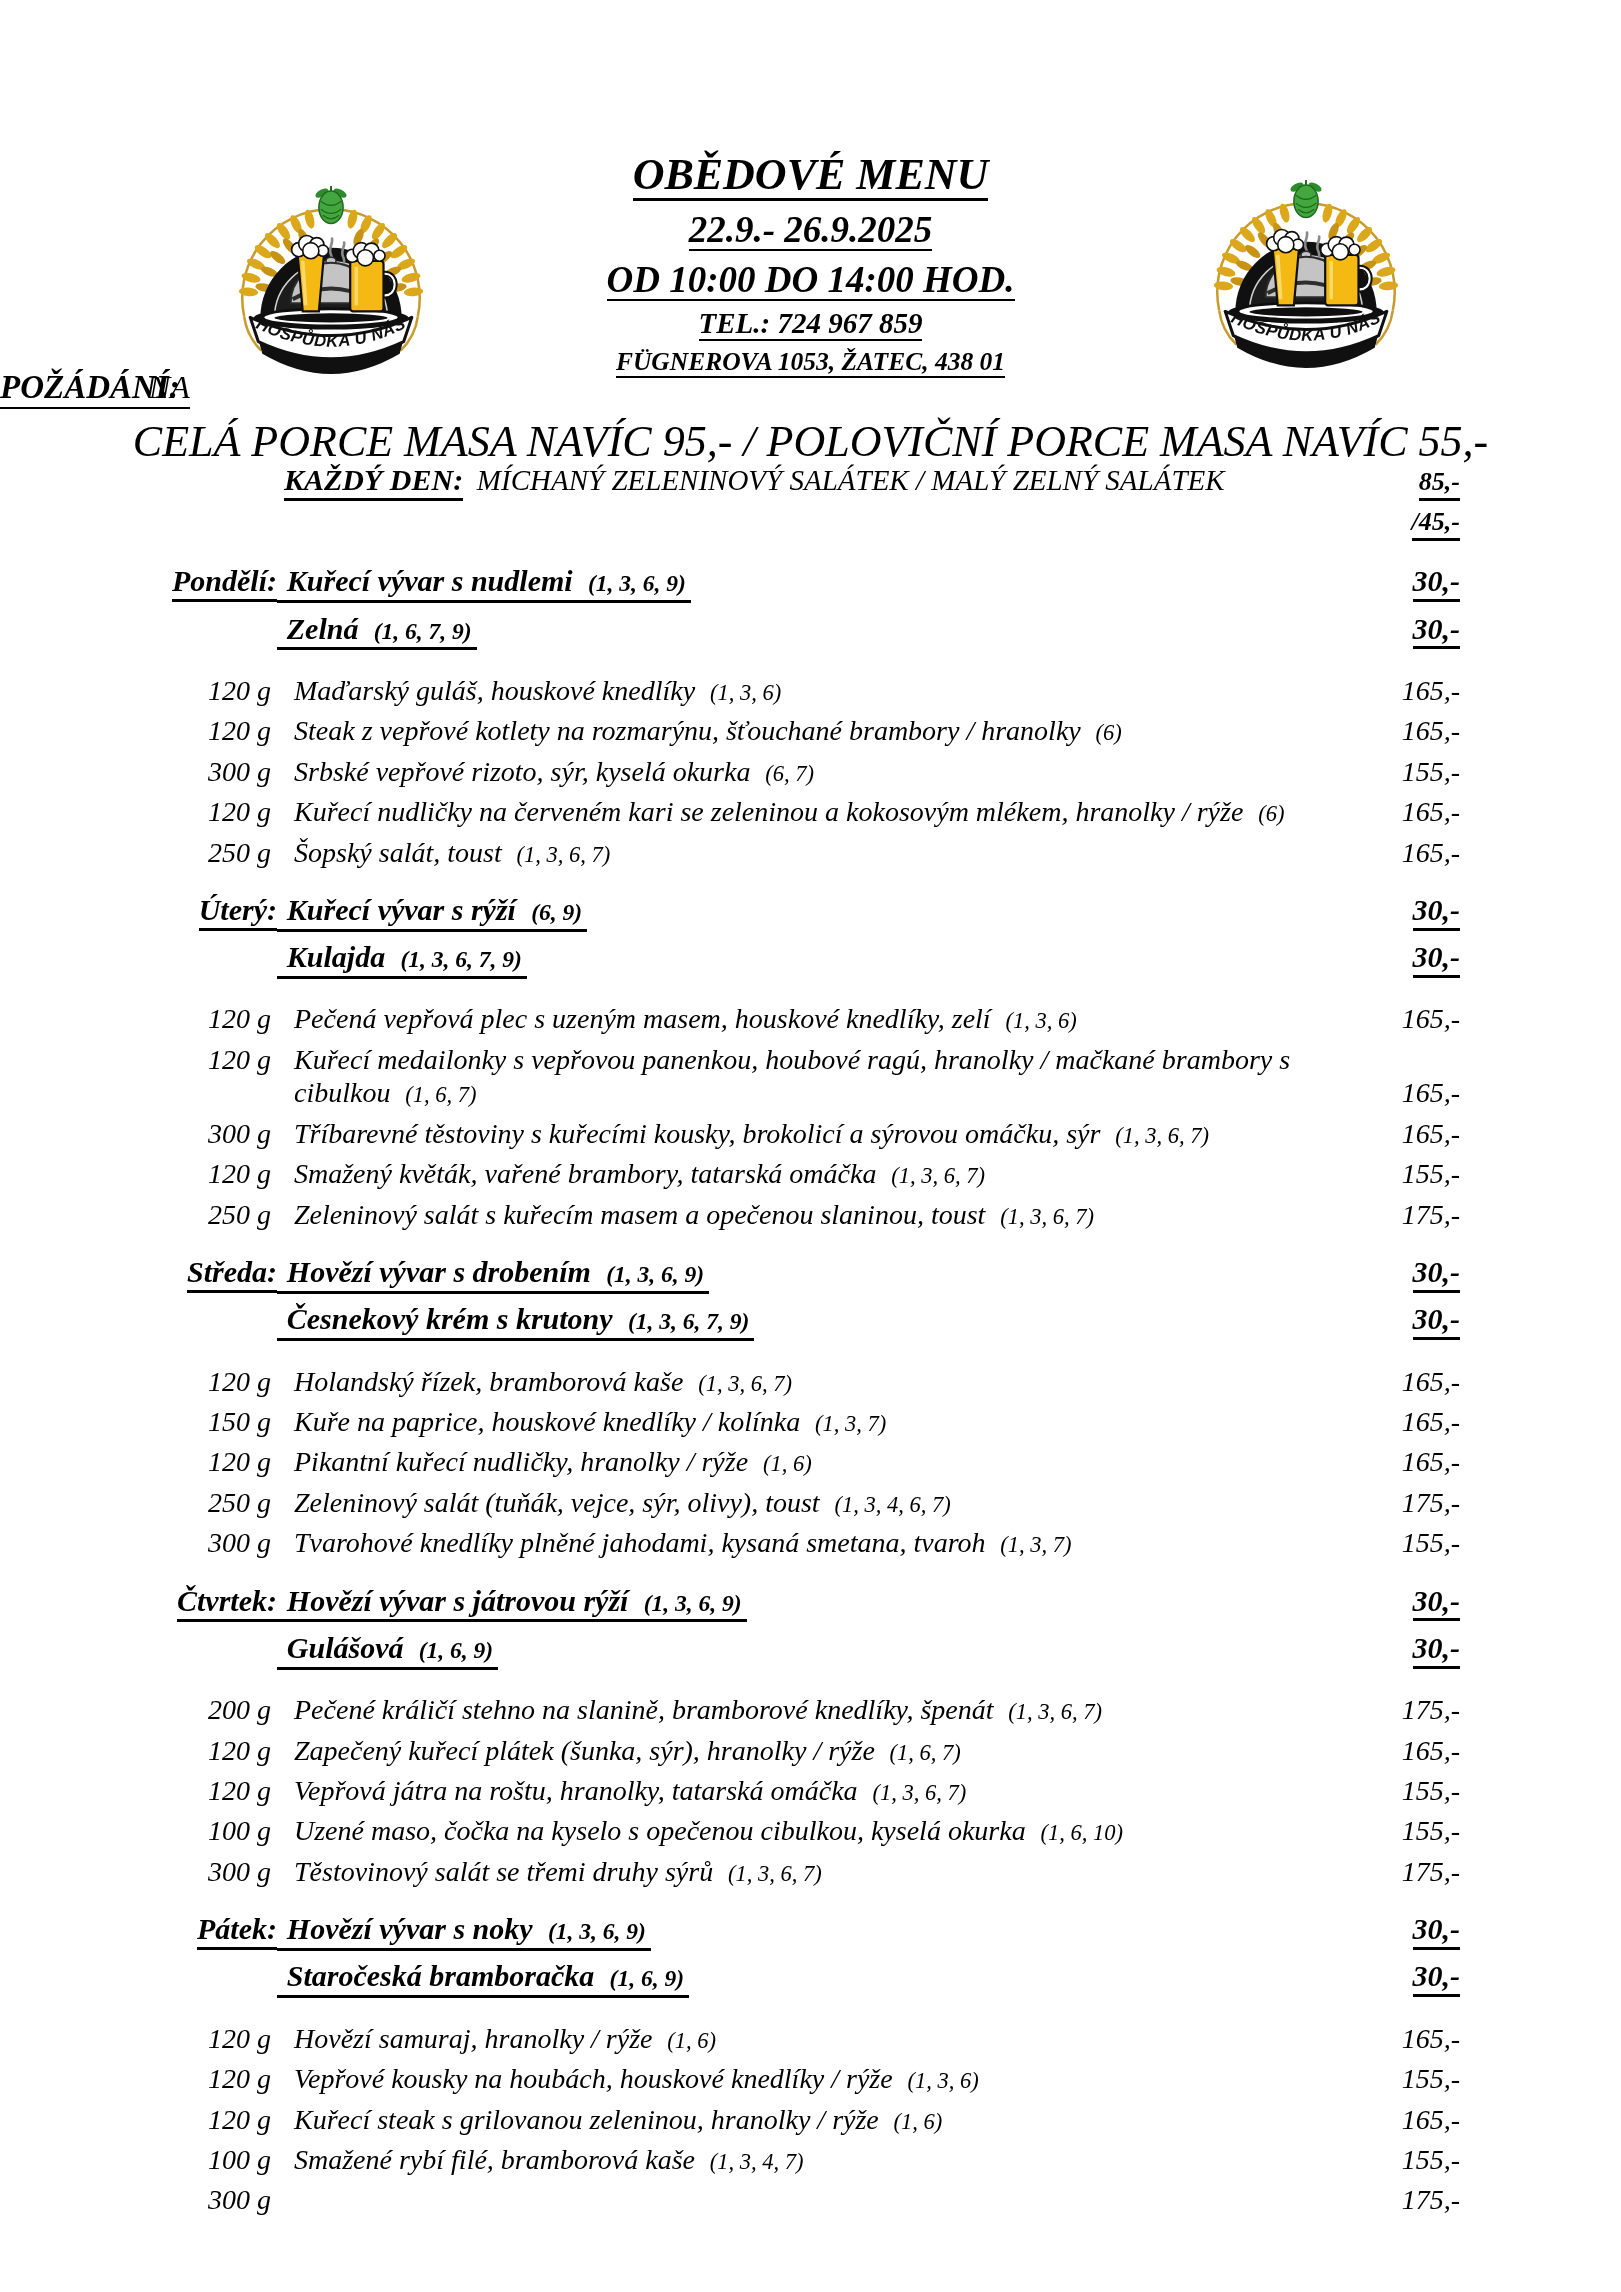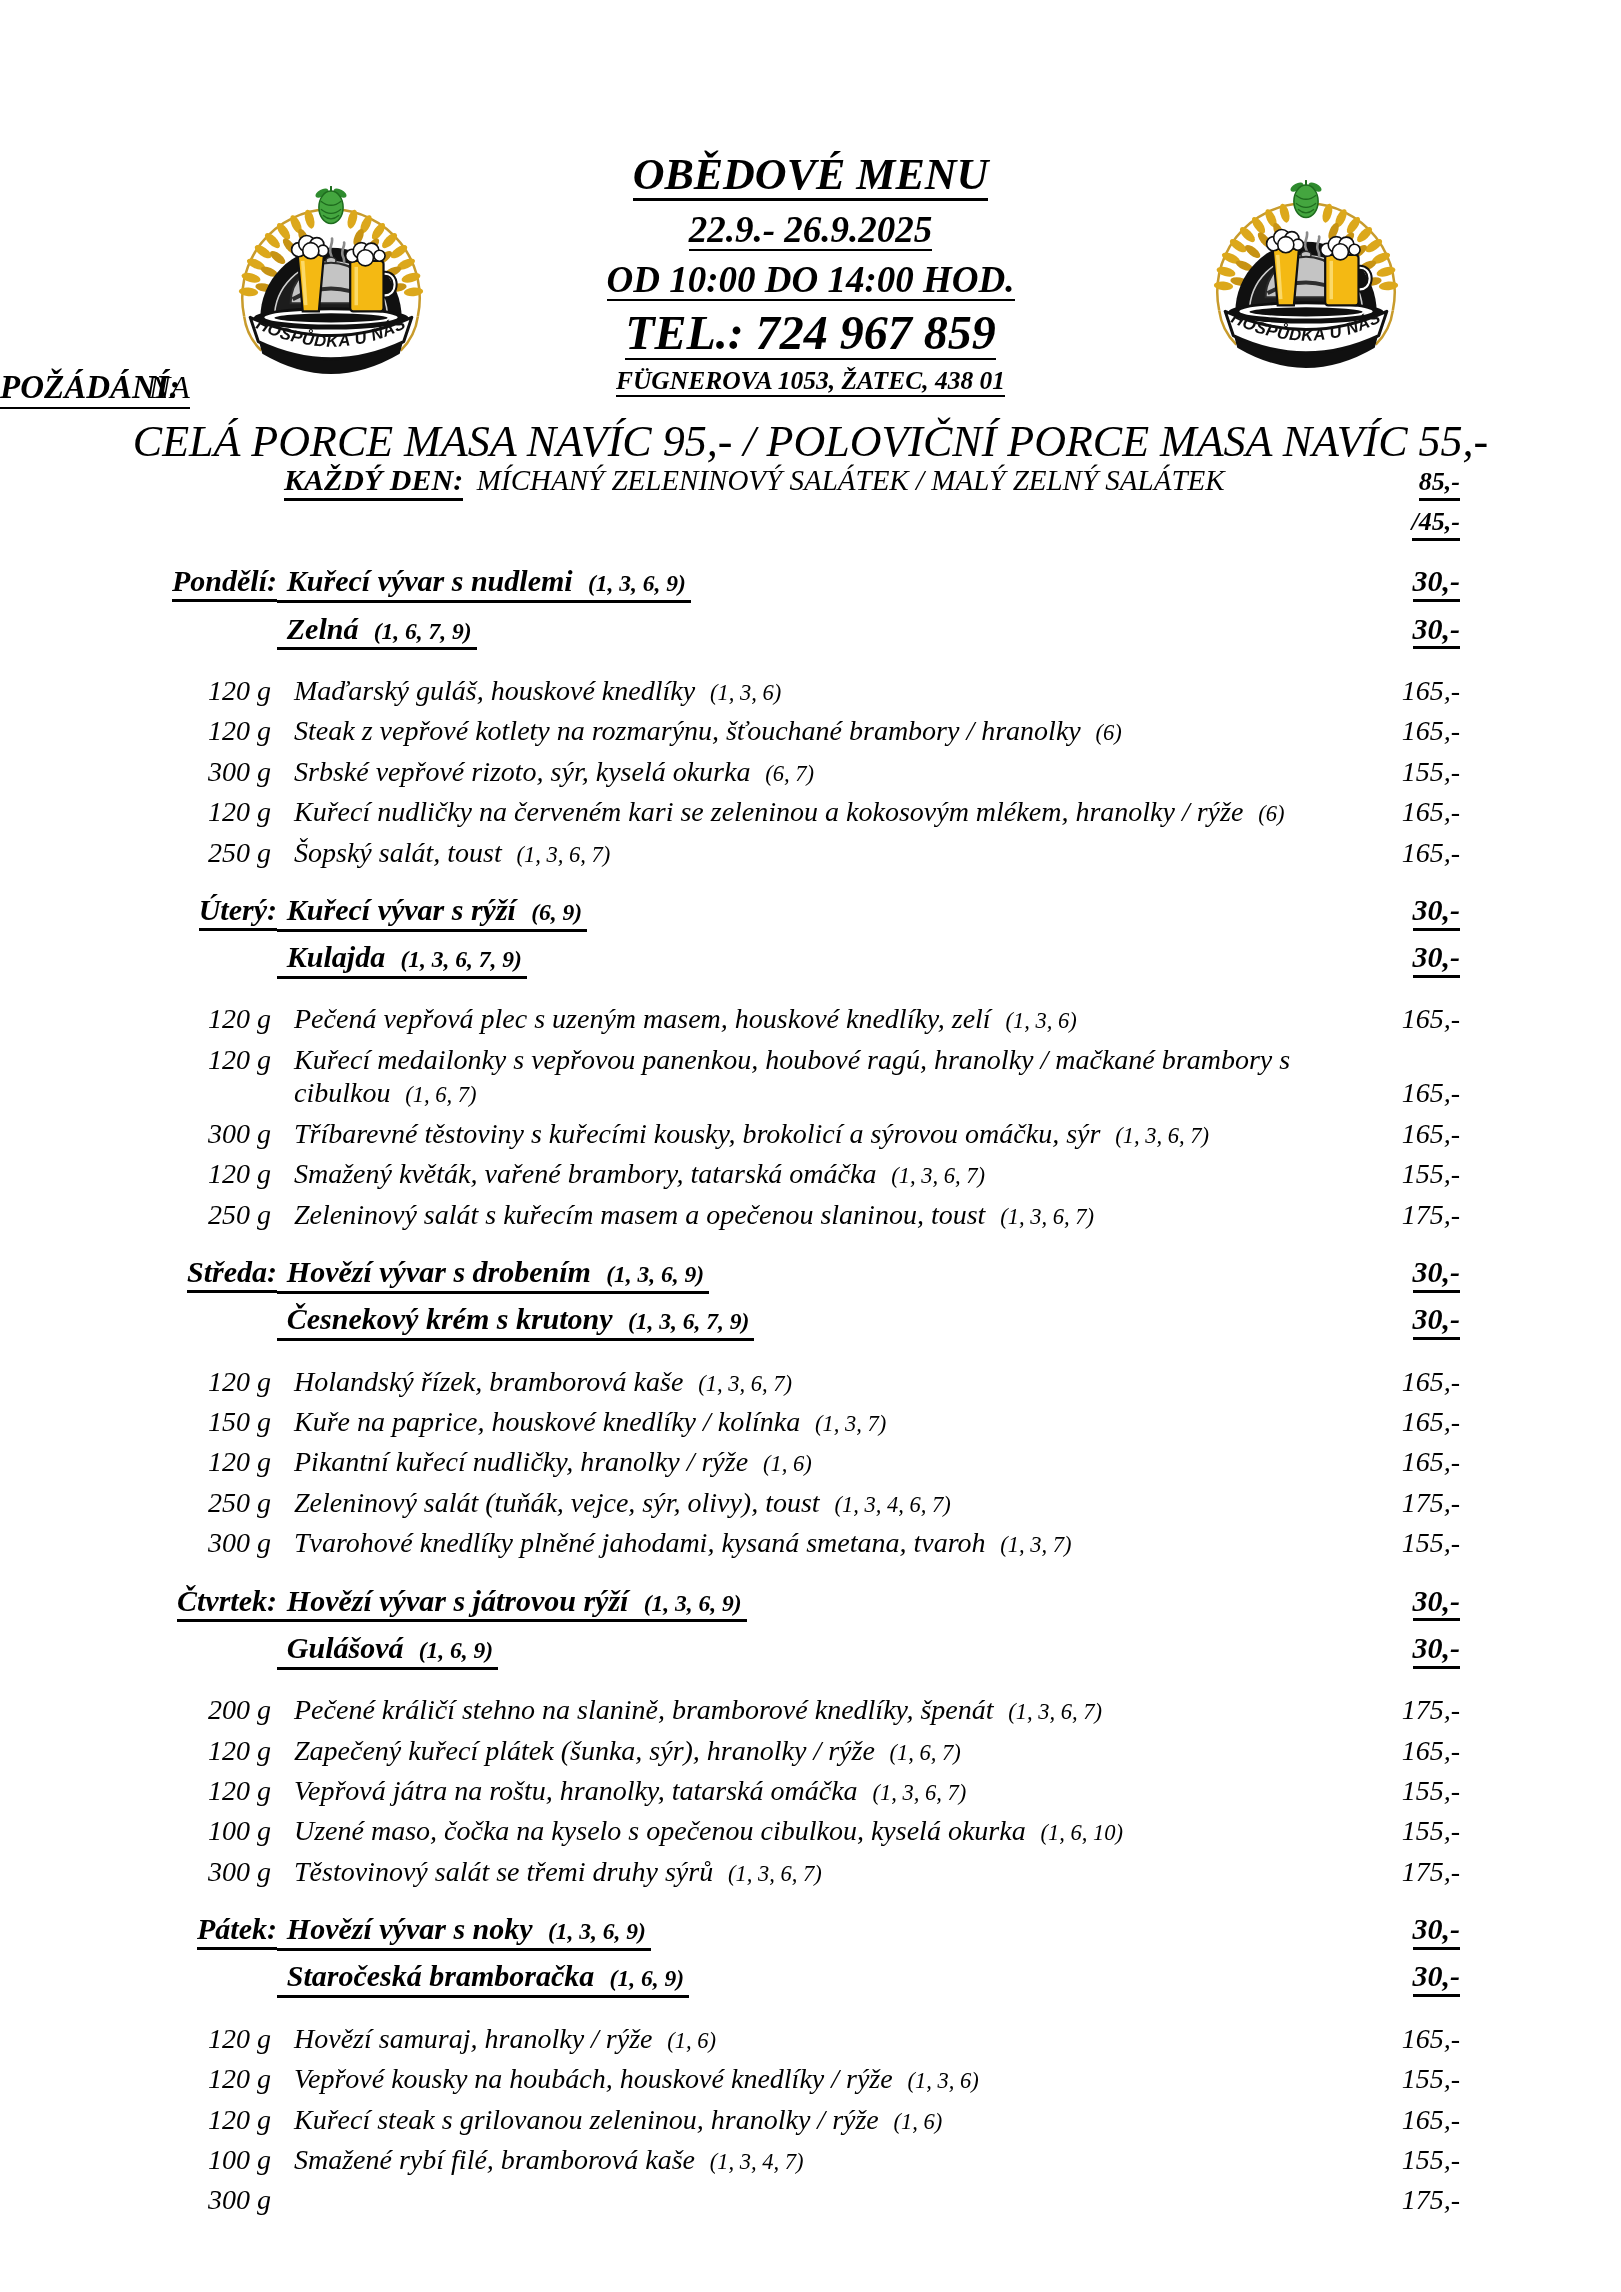--- a/index.html
+++ b/index.html
@@ -10,21 +10,21 @@
   
   .logo{position:absolute;width:208px;height:202px;}
   .logo-left{left:227px;top:180px;}
   .logo-right{left:1202px;top:174px;}
 
   
   .header{position:absolute;top:153px;left:50%;transform:translateX(-50%);text-align:center;font-weight:bold;white-space:nowrap;}
   .h-title{font-size:44px;line-height:1.0;}
   .h-title .u{border-bottom-width:3.9px;}
   .h-date,.h-hours{font-size:37px;line-height:1.0;margin-top:9.8px;}
-  .h-tel{font-size:48px;line-height:1.0;margin-top:8.8px;}
+  .h-tel{font-size:29px;line-height:1.0;margin-top:8.8px;}
   .h-addr{font-size:25.5px;line-height:1.0;margin-top:7.8px;}
   .h-addr .u{border-bottom-width:2.5px;}
 
   .na{position:absolute;left:149px;top:369px;font-size:32px;font-weight:normal;}
   .pozadani{position:absolute;top:369px;left:0;width:100%;text-align:left;font-size:33px;font-weight:bold;}
   .request-line{position:absolute;top:416px;left:0;width:100%;text-align:center;font-size:44px;font-weight:normal;}
 
   
   .menu{position:absolute;top:463px;left:0;right:0;padding-right:161px;}
   .price{margin-left:auto;text-align:right;white-space:nowrap;}

